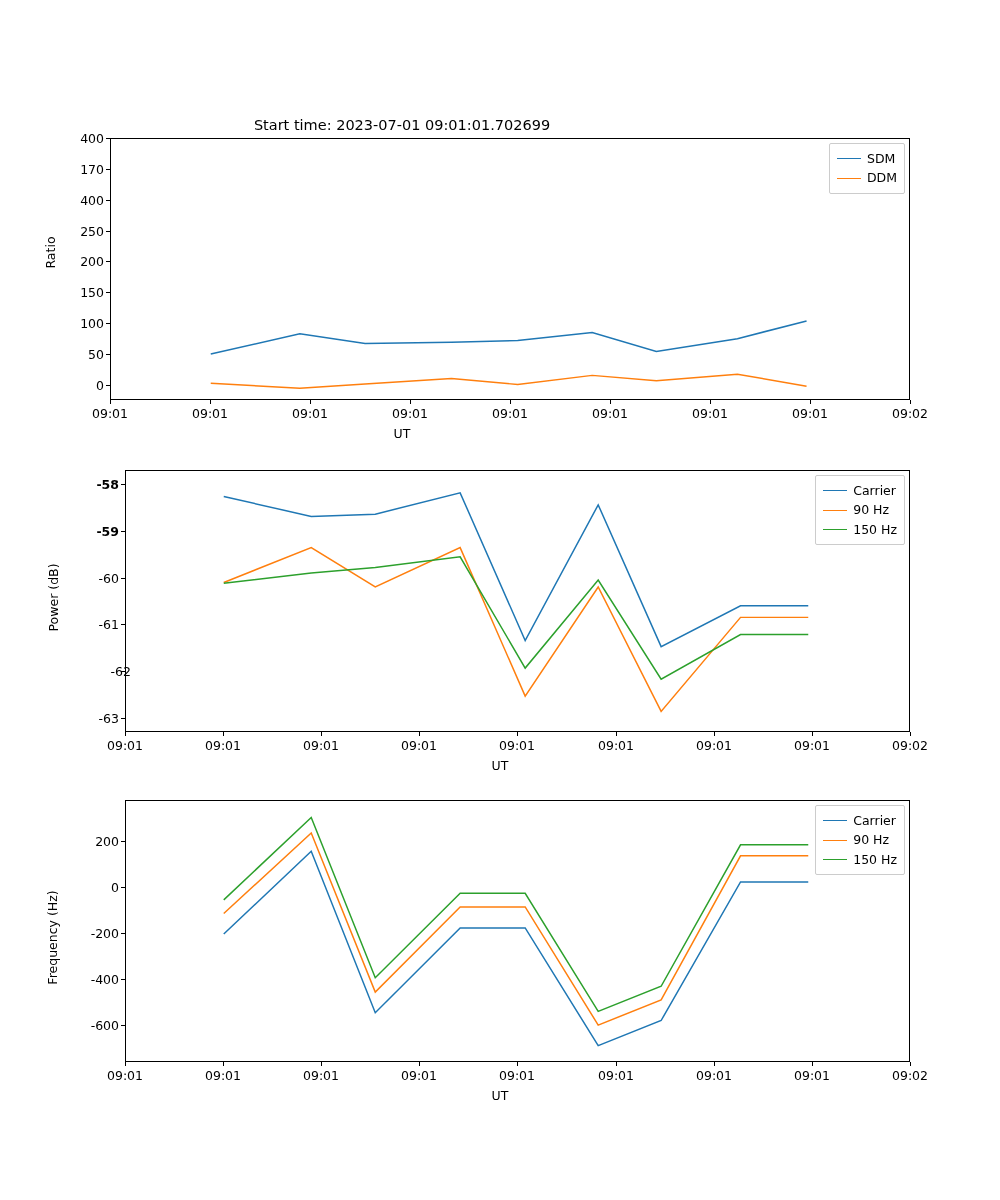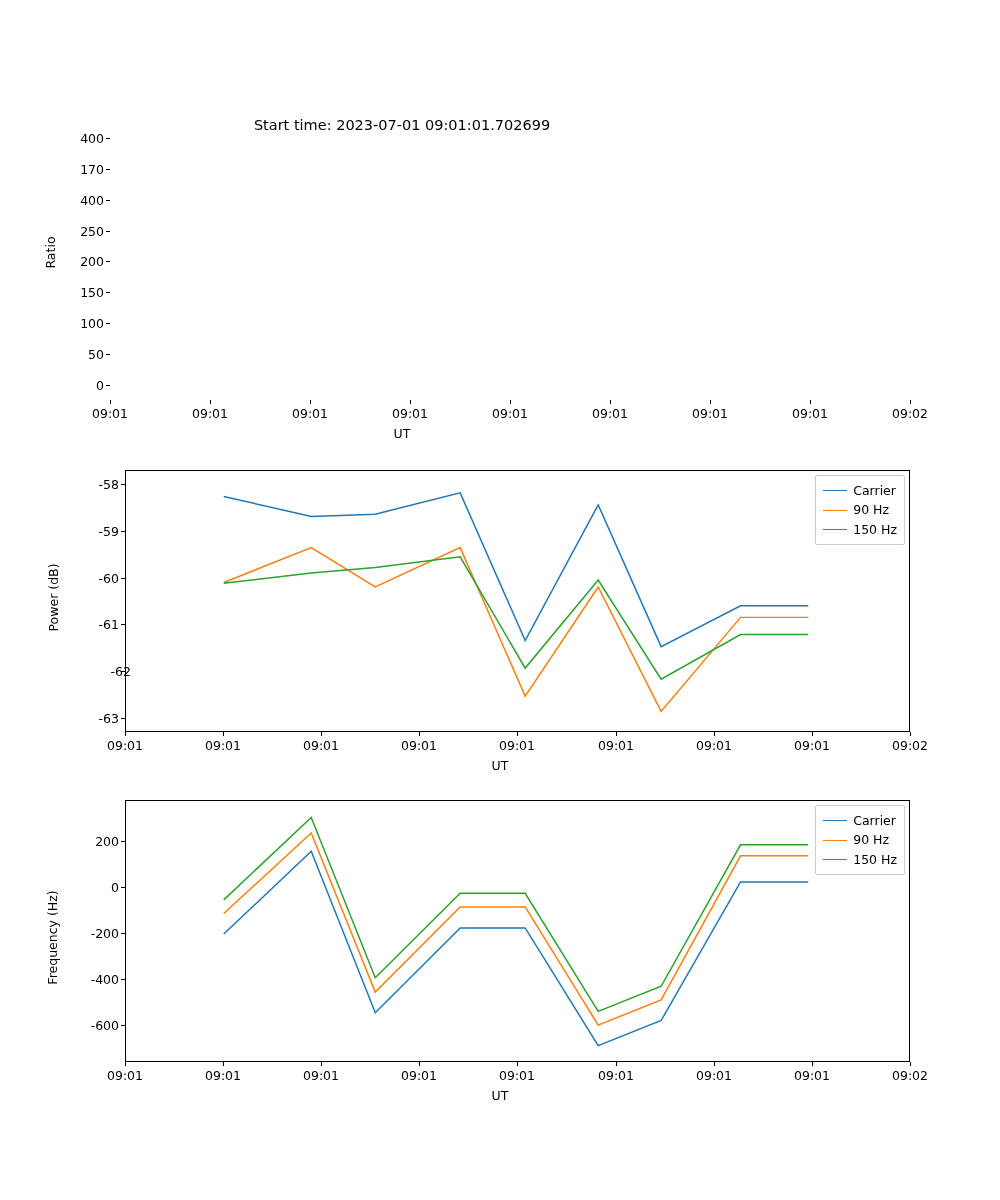--- a/index.html
+++ b/index.html
@@ -106,20 +106,39 @@
 <body>
 
 <div class="figure">
 
   <div class="panel" style="left:0px; top:110px; width:804px; height:345px;">
 
     <div class="title" style="left:0px; top:7px;">Start time: 2023-07-01 09:01:01.702699</div>
 
     <div class="ylabel" style="left:-10px; top:135px; width:120px;">Ratio</div>
 
+    <div class="axes" style="left:110px; top:28px; width:800px; height:262px;">
+      <svg class="plot-svg" viewBox="0 0 800 262" preserveAspectRatio="none">
+
+        <polyline fill="none" stroke="#1f77b4" stroke-width="1.5" points="100,216.6 189.3,196.3 254.7,206.1 341.3,204.9 407.7,203.1 482.4,195.1 546.7,214.2 628,201.2 697.3,183.4"></polyline>
+
+        <polyline fill="none" stroke="#ff7f0e" stroke-width="1.5" points="100,246.2 189.3,251.1 254.7,246.8 341.3,241.3 407.7,247.4 482.4,238.2 546.7,243.7 628,237.0 697.3,249.2"></polyline>
+      </svg>
+
+      <div class="legend" style="right:4px; top:4px;">
+        <div class="legend-row">
+          <span class="legend-swatch" style="border-top-color:#1f77b4;"></span>
+          <span class="legend-label">SDM</span>
+        </div>
+        <div class="legend-row">
+          <span class="legend-swatch" style="border-top-color:#ff7f0e;"></span>
+          <span class="legend-label">DDM</span>
+        </div>
+      </div>
+    </div>
 
     <div class="tick-y" style="left:70px; top:28px; width:34px;">400</div>
     <div class="tick-y" style="left:70px; top:58.8px; width:34px;">170</div>
     <div class="tick-y" style="left:70px; top:89.6px; width:34px;">400</div>
     <div class="tick-y" style="left:70px; top:120.5px; width:34px;">250</div>
     <div class="tick-y" style="left:70px; top:151.3px; width:34px;">200</div>
     <div class="tick-y" style="left:70px; top:182.1px; width:34px;">150</div>
     <div class="tick-y" style="left:70px; top:212.9px; width:34px;">100</div>
     <div class="tick-y" style="left:70px; top:243.8px; width:34px;">50</div>
     <div class="tick-y" style="left:70px; top:274.6px; width:34px;">0</div>
@@ -178,22 +197,22 @@
           <span class="legend-swatch" style="border-top-color:#ff7f0e;"></span>
           <span class="legend-label">90 Hz</span>
         </div>
         <div class="legend-row">
           <span class="legend-swatch" style="border-top-color:#2ca02c;"></span>
           <span class="legend-label">150 Hz</span>
         </div>
       </div>
     </div>
 
-    <div class="tick-y" style="left:82px; top:29px; width:37px;">-58</div>
-    <div class="tick-y" style="left:82px; top:75.8px; width:37px;">-59</div>
+    <div class="tick-y" style="left:82px; top:29px; width:37px;font-weight:bold;">-58</div>
+    <div class="tick-y" style="left:82px; top:75.8px; width:37px;font-weight:bold;">-59</div>
     <div class="tick-y" style="left:82px; top:122.5px; width:37px;">-60</div>
     <div class="tick-y" style="left:82px; top:169.3px; width:37px;">-61</div>
     <div class="tick-y" style="left:94px; top:216px; width:37px;">-62</div>
     <div class="tick-y" style="left:82px; top:262.8px; width:37px;">-63</div>
 
     <div class="tickmark" style="left:121px; top:29px; width:4px; height:1px;"></div>
     <div class="tickmark" style="left:121px; top:75.8px; width:4px; height:1px;"></div>
     <div class="tickmark" style="left:121px; top:122.5px; width:4px; height:1px;"></div>
     <div class="tickmark" style="left:121px; top:169.3px; width:4px; height:1px;"></div>
     <div class="tickmark" style="left:121px; top:216px; width:4px; height:1px;"></div>

